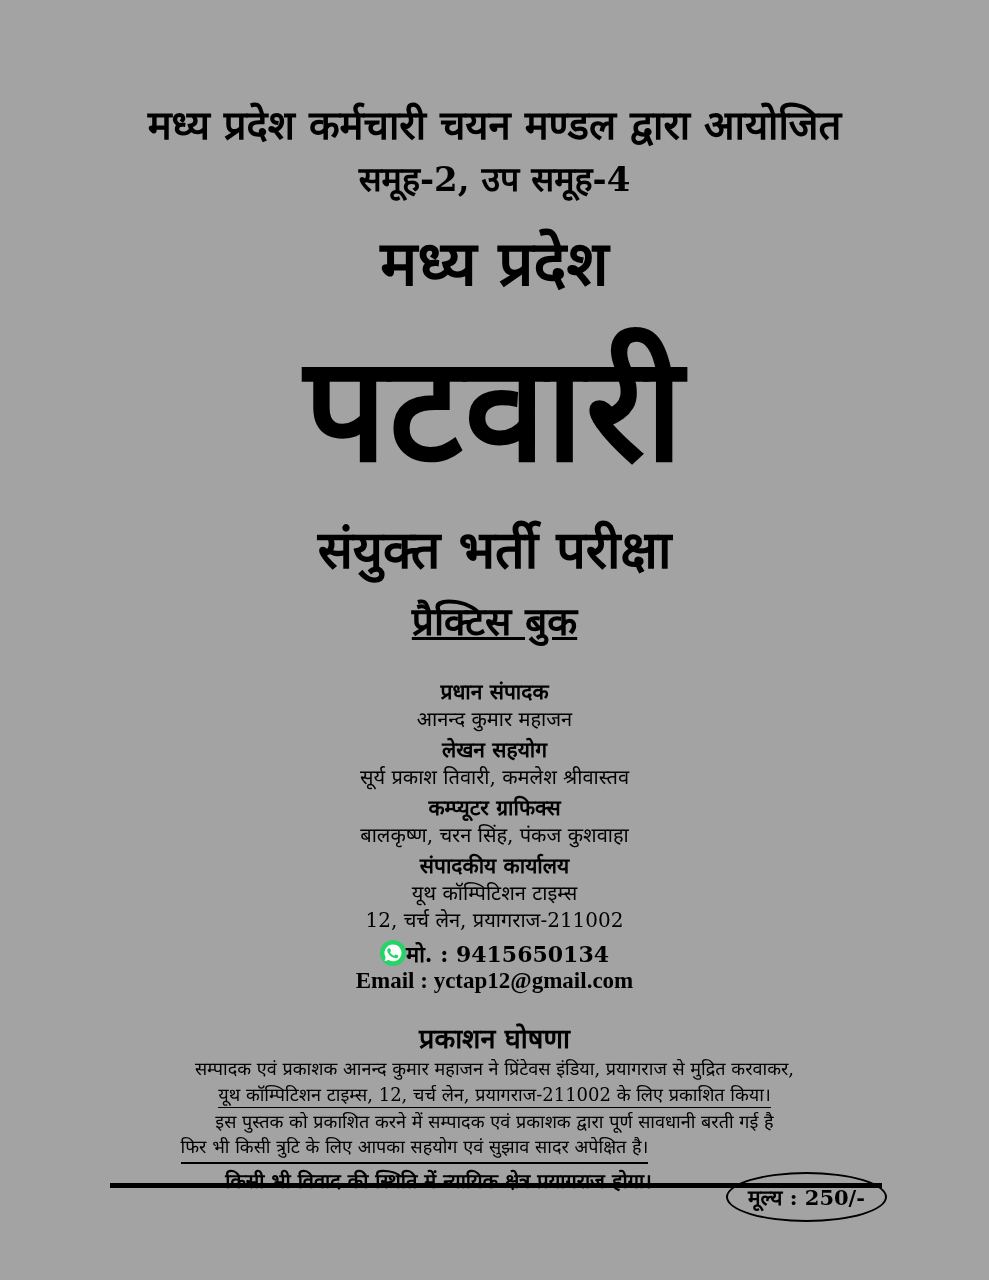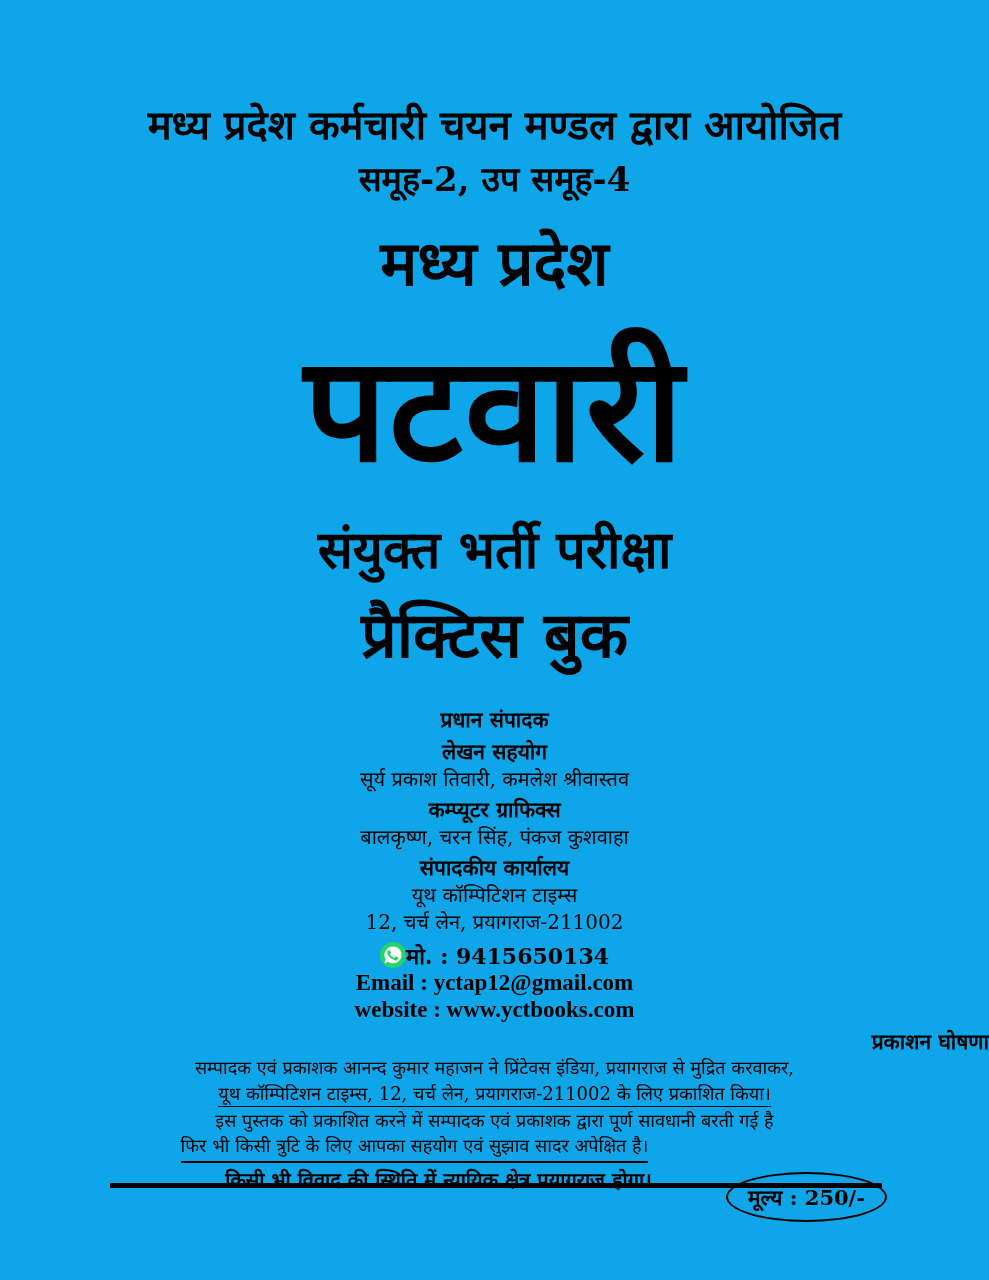--- a/index.html
+++ b/index.html
@@ -6,21 +6,21 @@
   html, body { background: #ffffff; }
   body {
     font-family: "DejaVu Serif", "Liberation Serif", serif;
     color: #000;
   }
   .page {
     position: relative;
     width: 989px;
     height: 1280px;
     margin: 0 auto;
-    background: #0ea5e9;
+    background: #a3a3a3;
     text-align: center;
     overflow: hidden;
     padding-top: 102px;
   }
   
   .organizer-line {
     font-size: 40px;
     font-weight: bold;
     line-height: 1.15;
   }
@@ -44,24 +44,25 @@
     line-height: 1.15;
     letter-spacing: 2px;
   }
   .subtitle-exam {
     font-size: 52px;
     font-weight: bold;
     margin-top: 26px;
     line-height: 1.2;
   }
   .subtitle-book {
-    font-size: 63px;
+    font-size: 39px;
     font-weight: bold;
     margin-top: 16px;
     line-height: 1.2;
+    text-decoration: underline;
   }
   
   .credits { margin-top: 34px; }
   .credit-heading {
     font-size: 21px;
     font-weight: bold;
     margin-top: 6px;
     line-height: 1.2;
     text-align: center;
   }
@@ -90,25 +91,24 @@
   .wa-icon { display: inline-block; width: 26px; height: 26px; vertical-align: middle; }
   .email-line, .website-line {
     font-family: "Liberation Serif", "DejaVu Serif", serif;
     font-size: 23px;
     font-weight: bold;
     line-height: 1.15;
   }
   .email-line { }
   
   .decl-heading {
-    font-size: 21px;
-    font-weight: bold;
-    margin-top: 6px;
-    line-height: 1.2;
-    text-align: right;
+    font-size: 27px;
+    font-weight: bold;
+    margin-top: 28px;
+    line-height: 1.2;
   }
   .decl-line {
     font-size: 18px;
     line-height: 1.3;
     margin-top: 2px;
   }
   .decl-line .u1 {
     display: inline-block;
     border-bottom: 1.5px solid #000;
     padding-bottom: 1px;
@@ -157,20 +157,21 @@
   <div class="organizer-line">मध्य प्रदेश कर्मचारी चयन मण्डल द्वारा आयोजित</div>
   <div class="group-line">समूह-2, उप समूह-4</div>
 
   <div class="state-title">मध्य प्रदेश</div>
   <div class="main-title">पटवारी</div>
   <div class="subtitle-exam">संयुक्त भर्ती परीक्षा</div>
   <div class="subtitle-book">प्रैक्टिस बुक</div>
 
   <div class="credits">
     <div class="credit-heading">प्रधान संपादक</div>
+    <div class="credit-names">आनन्द कुमार महाजन</div>
 
     <div class="credit-heading">लेखन सहयोग</div>
     <div class="credit-names">सूर्य प्रकाश तिवारी, कमलेश श्रीवास्तव</div>
 
     <div class="credit-heading">कम्प्यूटर ग्राफिक्स</div>
     <div class="credit-names">बालकृष्ण, चरन सिंह, पंकज कुशवाहा</div>
 
     <div class="credit-heading">संपादकीय कार्यालय</div>
     <div class="credit-names">यूथ कॉम्पिटिशन टाइम्स</div>
 
@@ -182,21 +183,20 @@
       <svg viewBox="0 0 32 32" width="26" height="26" aria-hidden="true">
         <circle cx="16" cy="16" r="16" fill="#25D366"></circle>
         <path fill="#ffffff" d="M16 5.5a10.4 10.4 0 0 0-9 15.7L5.6 26l4.9-1.3A10.4 10.4 0 1 0 16 5.5z"></path>
         <path fill="#25D366" d="M12.4 10.6c-.25-.56-.5-.57-.74-.58h-.63c-.22 0-.58.08-.88.41-.3.33-1.16 1.13-1.16 2.76s1.19 3.2 1.35 3.42c.17.22 2.3 3.69 5.68 5.02 2.81 1.11 3.38.89 3.99.83.61-.06 1.97-.8 2.25-1.58.28-.78.28-1.45.2-1.59-.08-.14-.3-.22-.64-.39l-2.26-1.11c-.3-.11-.53-.16-.75.17-.22.33-.86 1.08-1.05 1.3-.19.22-.39.25-.72.08-.34-.17-1.43-.53-2.72-1.68-1-.9-1.68-2-1.87-2.34-.2-.34-.02-.52.15-.69l.5-.59c.17-.19.22-.33.34-.56.11-.22.05-.42-.03-.59l-1.01-2.29z"></path>
       </svg>
     </span>
     <span class="mobile-text">मो.  :  9415650134</span>
   </div>
 
   <div class="email-line">Email : yctap12@gmail.com</div>
-  <div class="website-line">website : www.yctbooks.com</div>
 
   <div class="decl-heading">प्रकाशन घोषणा</div>
   <div class="decl-line">सम्पादक एवं प्रकाशक आनन्द कुमार महाजन ने प्रिंटेवस इंडिया, प्रयागराज से मुद्रित करवाकर,</div>
   <div class="decl-line"><span class="u1">यूथ कॉम्पिटिशन टाइम्स, 12, चर्च लेन, प्रयागराज-211002 के लिए प्रकाशित किया।</span></div>
   <div class="decl-line">इस पुस्तक को प्रकाशित करने में सम्पादक एवं प्रकाशक द्वारा पूर्ण सावधानी बरती गई है</div>
   <div class="decl-line decl-line-4"><span class="u2">फिर भी किसी त्रुटि के लिए आपका सहयोग एवं सुझाव सादर अपेक्षित है।</span></div>
   <div class="jurisdiction-line">किसी भी विवाद की स्थिति में न्यायिक क्षेत्र प्रयागराज होगा।</div>
 
   <div class="price-badge">मूल्य : 250/-</div>
 

